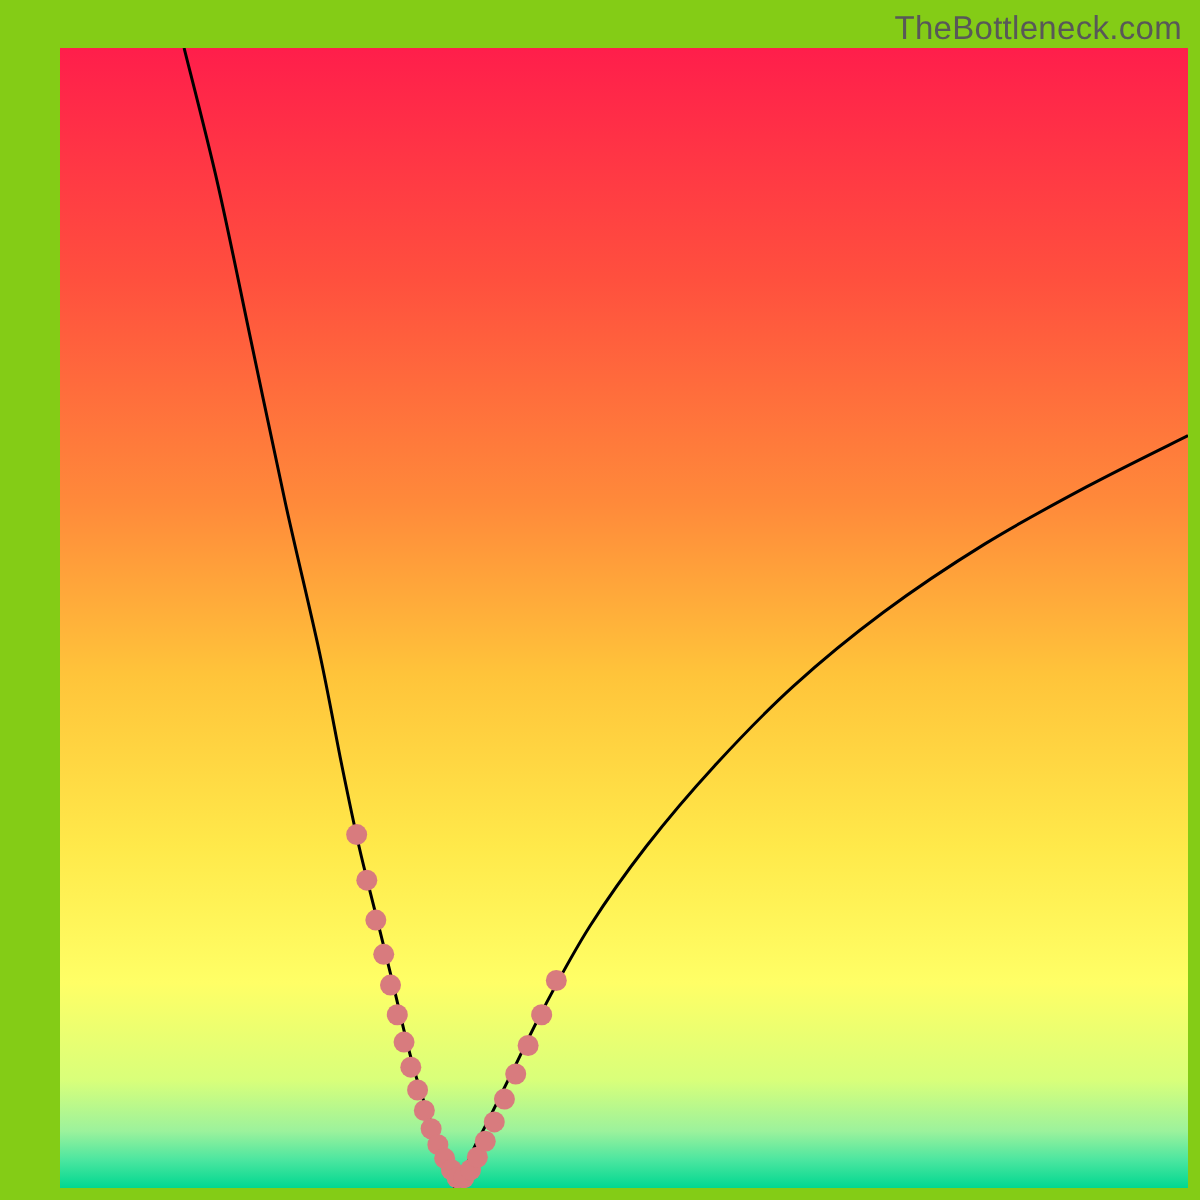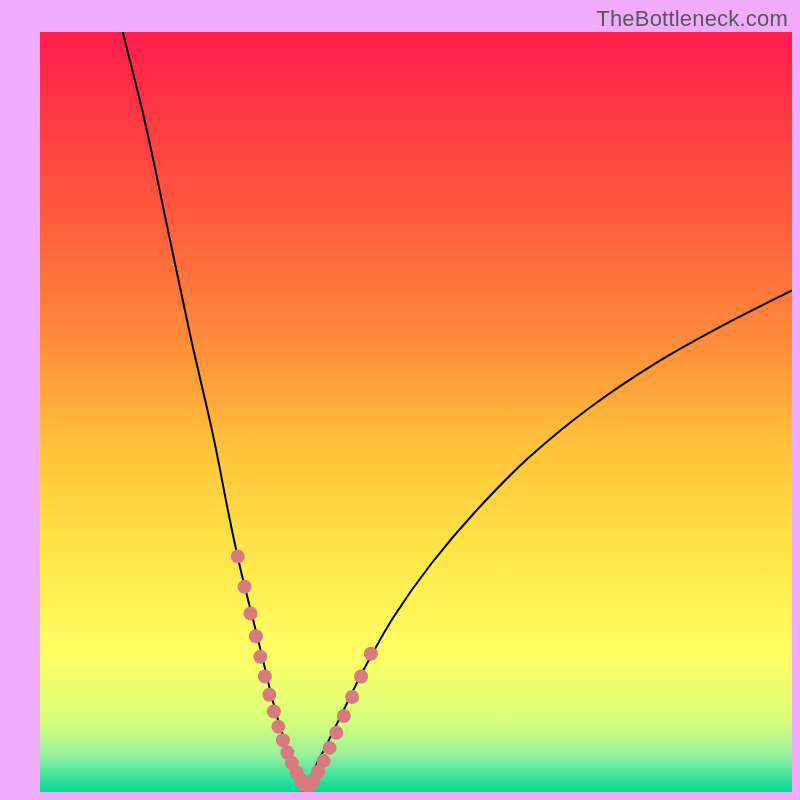--- a/index.html
+++ b/index.html
@@ -1,21 +1,21 @@
 <!DOCTYPE html>
 <html><head>
 <meta charset="utf-8">
 <style>
   * { margin: 0; padding: 0; box-sizing: border-box; }
   html, body { width: 800px; height: 800px; overflow: hidden; background: #000; }
   .stage {
     position: relative;
     width: 800px;
     height: 800px;
-    background: #f0abfc;
+    background: #84cc16;
   }
   .watermark {
     position: absolute;
     top: 6px;
     right: 12px;
     font-family: Arial, Helvetica, sans-serif;
     font-size: 22px;
     color: #585858;
     letter-spacing: 0.2px;
     z-index: 10;

